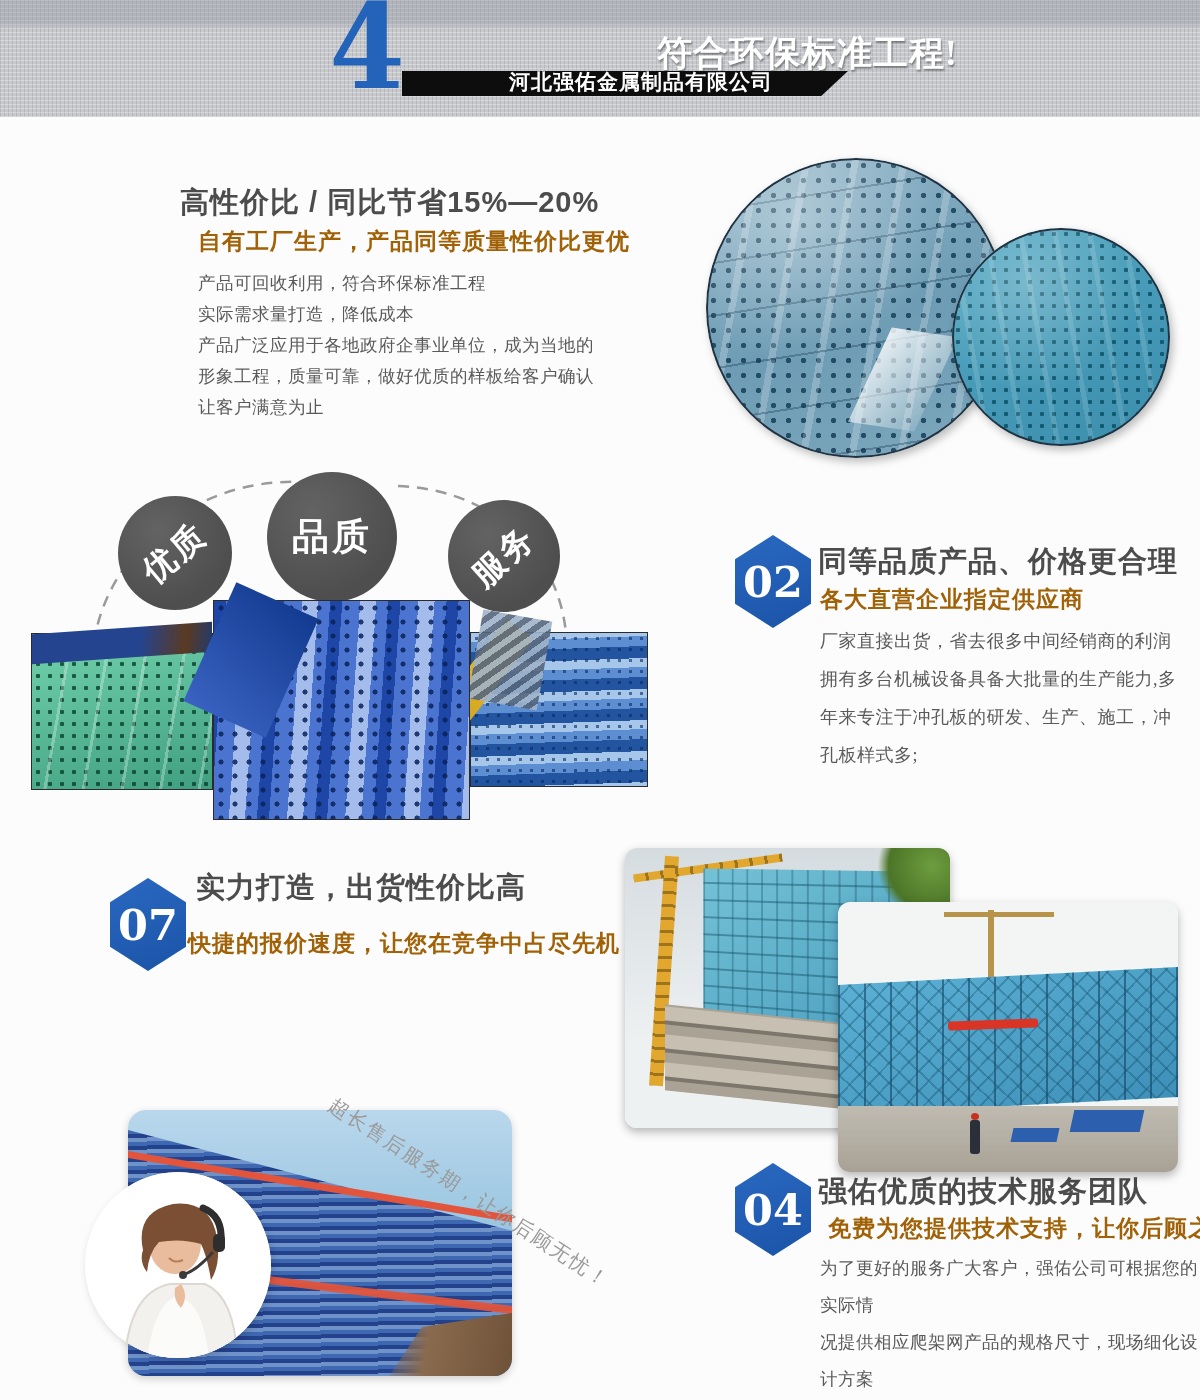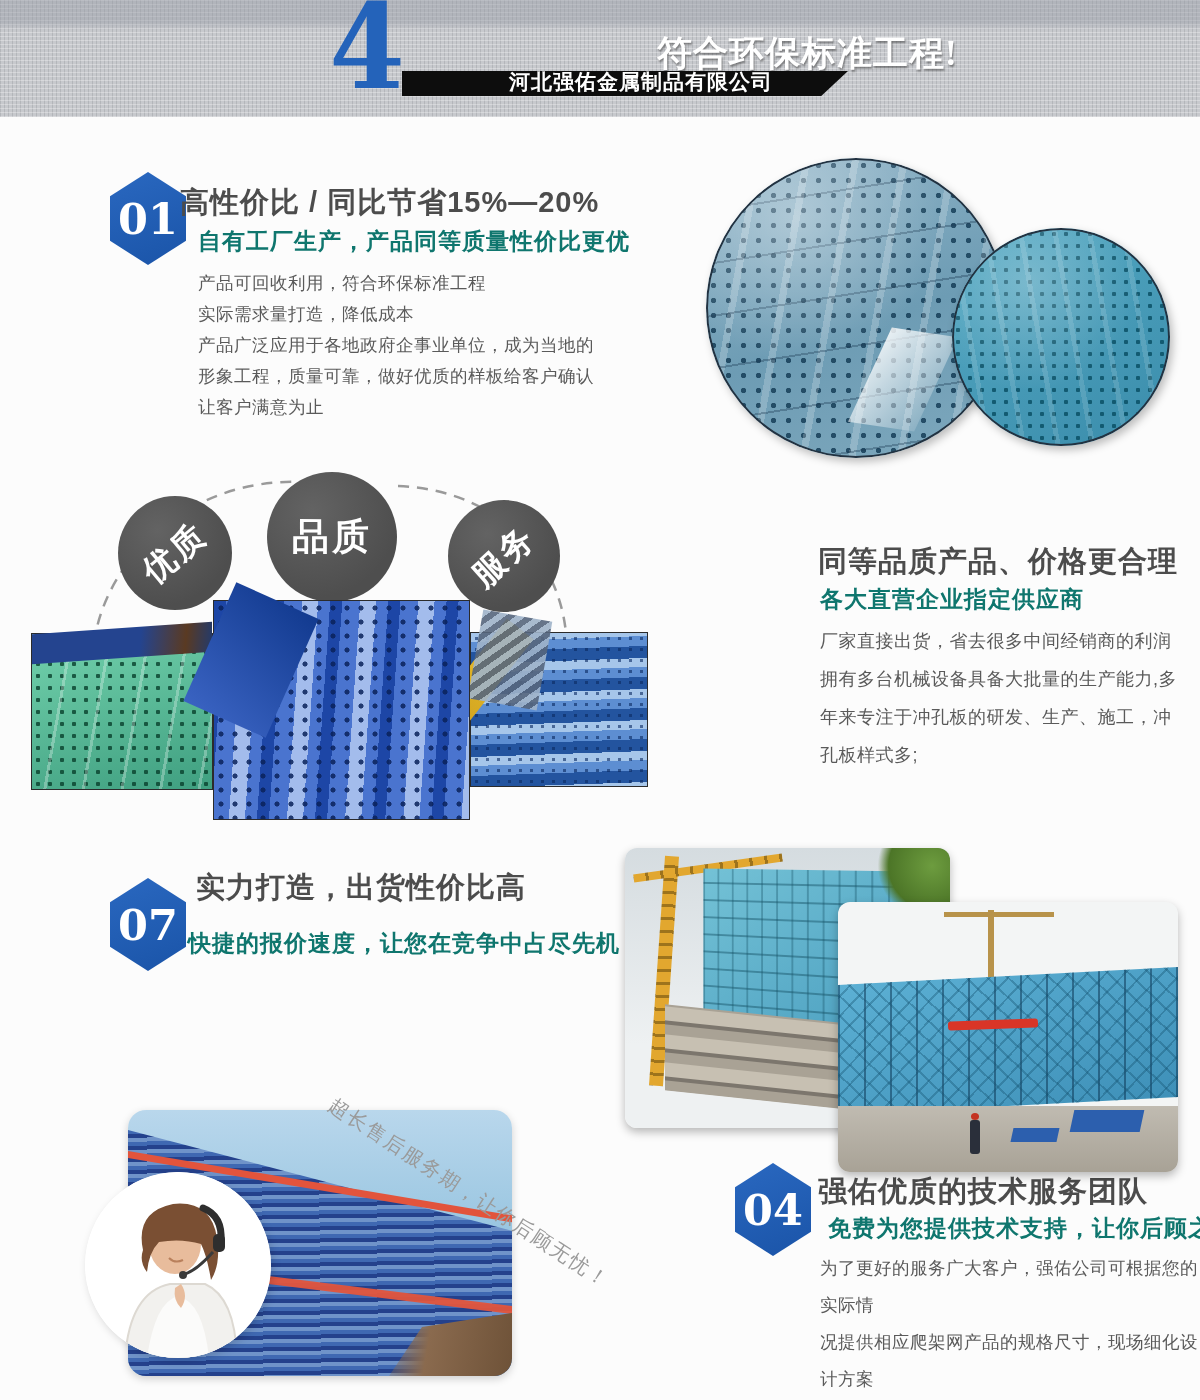--- a/index.html
+++ b/index.html
@@ -25,22 +25,22 @@
 
   
   .hex{position:absolute;width:76px;height:93px;background:linear-gradient(160deg,#2a68c0,#1a54a8);
     clip-path:polygon(50% 0,100% 26%,100% 74%,50% 100%,0 74%,0 26%);
     display:flex;align-items:center;justify-content:center;}
   .hex span{font-family:"DejaVu Serif","Liberation Serif",serif;font-weight:bold;font-size:43px;color:#fff;}
   .sec-title{position:absolute;font-weight:bold;color:#4c4c4c;font-size:29px;letter-spacing:1px;white-space:nowrap;}
   .serifT{font-family:Liberation Serif, serif;}
   .sansT{font-family:"Liberation Sans","DejaVu Sans",sans-serif;}
   .sec-sub{position:absolute;font-family:Liberation Serif, serif;font-weight:bold;
-    color:#0f766e;font-size:23px;letter-spacing:1px;white-space:nowrap;}
-  .sec-body{position:absolute;color:#5a5a5a;font-size:17.5px;white-space:pre-line;letter-spacing:.5px;}
+    color:#a16207;font-size:23px;letter-spacing:1px;white-space:nowrap;}
+  .sec-body{position:absolute;color:#5a5a5a;font-size:17.5px;white-space:pre-line;letter-spacing:.5px;font-family:Liberation Serif, serif;}
 
   
   .circ-photo{position:absolute;border-radius:50%;box-shadow:0 0 0 2px #223241 inset, 3px 4px 8px rgba(0,0,0,.25);}
   .circ-big{left:706px;top:158px;width:300px;height:300px;
     background-color:#7fa7bd;
     background-image:
       radial-gradient(circle at 30% 20%, rgba(255,255,255,.35), rgba(255,255,255,0) 45%),
       repeating-linear-gradient(171deg, rgba(25,55,80,.35) 0 2px, rgba(0,0,0,0) 2px 52px),
       repeating-linear-gradient(100deg, rgba(255,255,255,.20) 0 7px, rgba(255,255,255,0) 7px 48px),
       radial-gradient(rgba(22,62,88,.85) 2.4px, rgba(0,0,0,0) 3px),
@@ -160,23 +160,20 @@
 <div class="page" data-interactable="false">
 
   <div class="header" data-interactable="false">
     <div class="hdr-num" data-interactable="false">4</div>
     <div class="hdr-tag" data-interactable="false">符合环保标准工程!</div>
     <div class="hdr-banner" data-interactable="false">
       <span data-interactable="false">河北强佑金属制品有限公司</span>
     </div>
   </div>
 
-  <div class="hex" style="left:110px;top:172px;" data-interactable="false">
-    <span data-interactable="false">01</span>
-  </div>
   <div class="sec-title sansT" style="left:180px;top:183px;" data-interactable="false">高性价比 / 同比节省15%—20%</div>
   <div class="sec-sub" style="left:198px;top:226px;" data-interactable="false">自有工厂生产，产品同等质量性价比更优</div>
   <div class="sec-body" style="left:198px;top:268px;line-height:31px;" data-interactable="false">产品可回收利用，符合环保标准工程
 实际需求量打造，降低成本
 产品广泛应用于各地政府企事业单位，成为当地的
 形象工程，质量可靠，做好优质的样板给客户确认
 让客户满意为止</div>
 
   <div class="circ-photo circ-big" data-interactable="false"></div>
   <div class="circ-photo circ-small" data-interactable="false"></div>
@@ -193,20 +190,23 @@
       <span data-interactable="false">品质</span>
     </div>
   <div class="gray-circle gc3" data-interactable="false">
       <span data-interactable="false">服务</span>
     </div>
 
   <div class="strip-img img-green" data-interactable="false"></div>
   <div class="strip-img img-blue-c" data-interactable="false"></div>
   <div class="strip-img img-wave" data-interactable="false"></div>
 
+  <div class="hex" style="left:735px;top:535px;" data-interactable="false">
+    <span data-interactable="false">02</span>
+  </div>
   <div class="sec-title serifT" style="left:818px;top:542px;" data-interactable="false">同等品质产品、价格更合理</div>
   <div class="sec-sub" style="left:820px;top:584px;" data-interactable="false">各大直营企业指定供应商</div>
   <div class="sec-body" style="left:820px;top:622px;line-height:38px;font-size:18px;" data-interactable="false">厂家直接出货，省去很多中间经销商的利润
 拥有多台机械设备具备大批量的生产能力,多
 年来专注于冲孔板的研发、生产、施工，冲
 孔板样式多;</div>
 
   <div class="hex" style="left:110px;top:878px;" data-interactable="false">
     <span data-interactable="false">07</span>
   </div>

